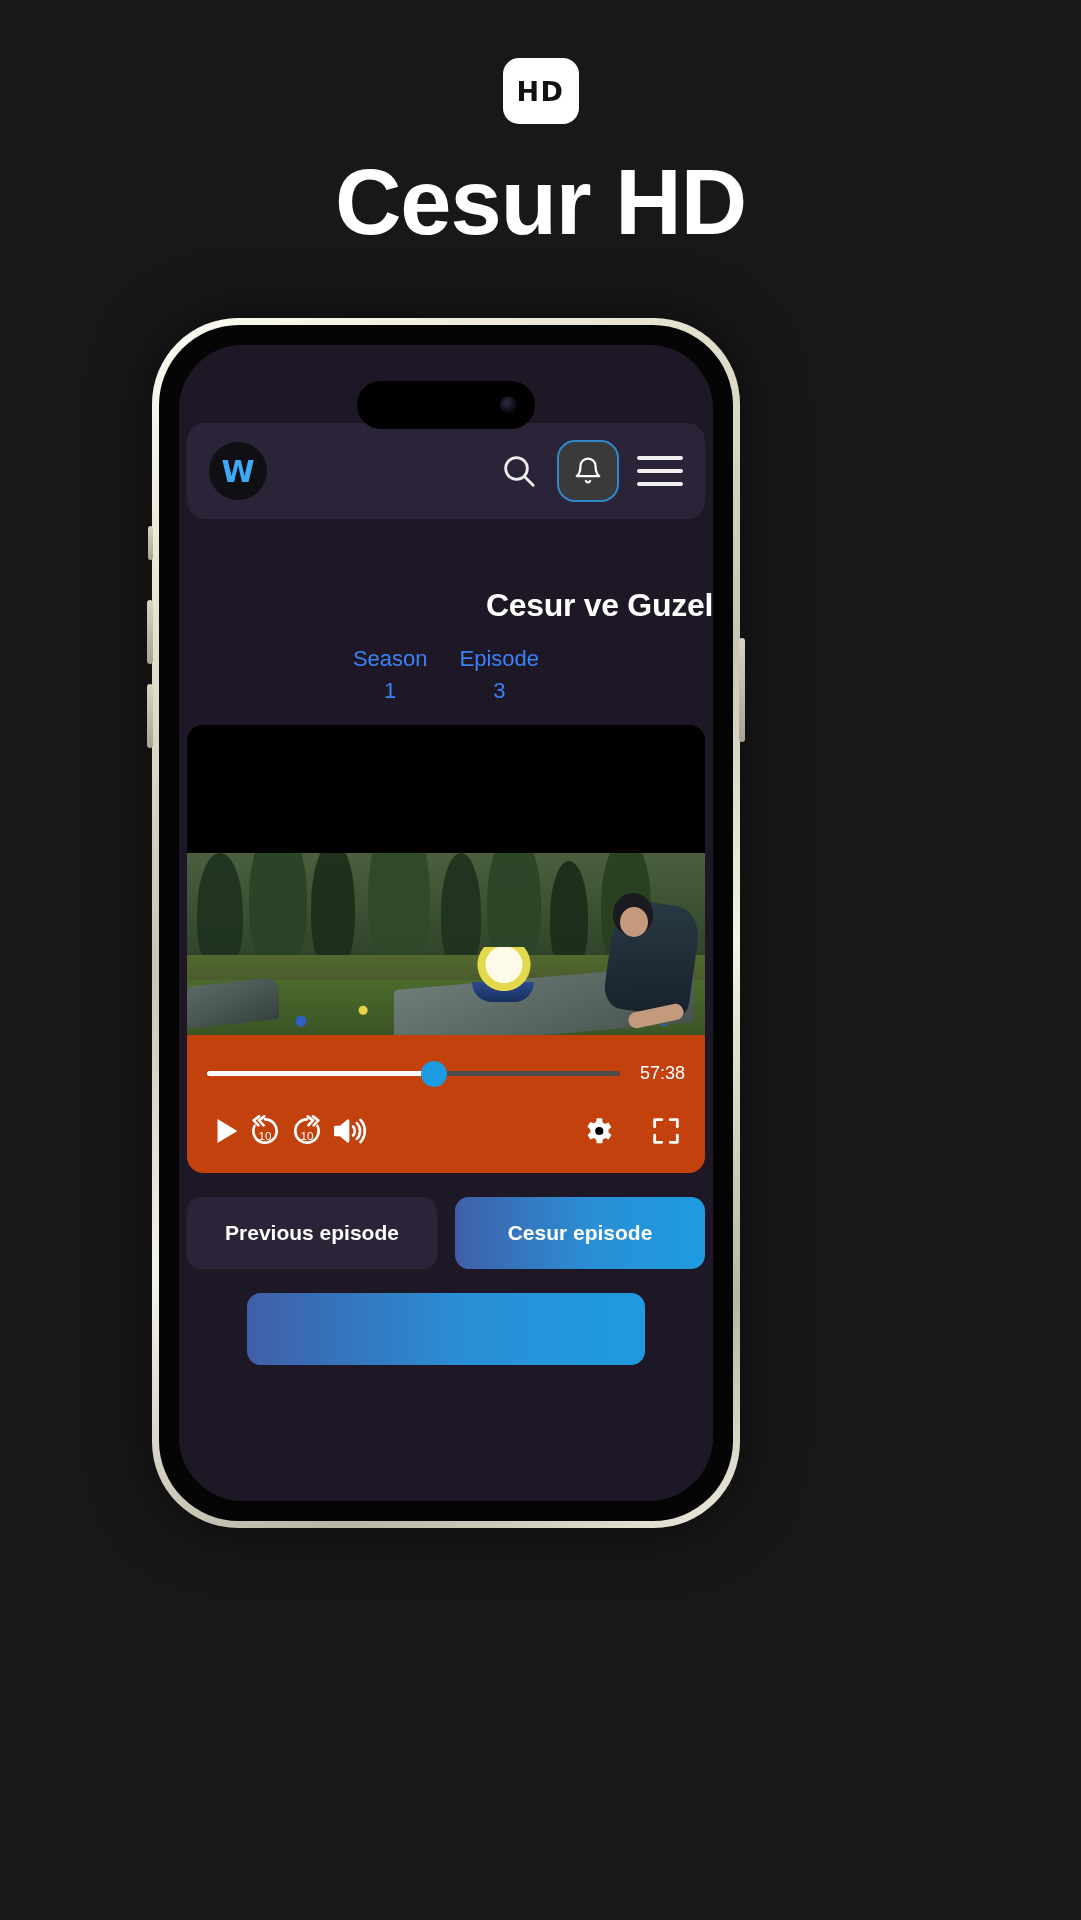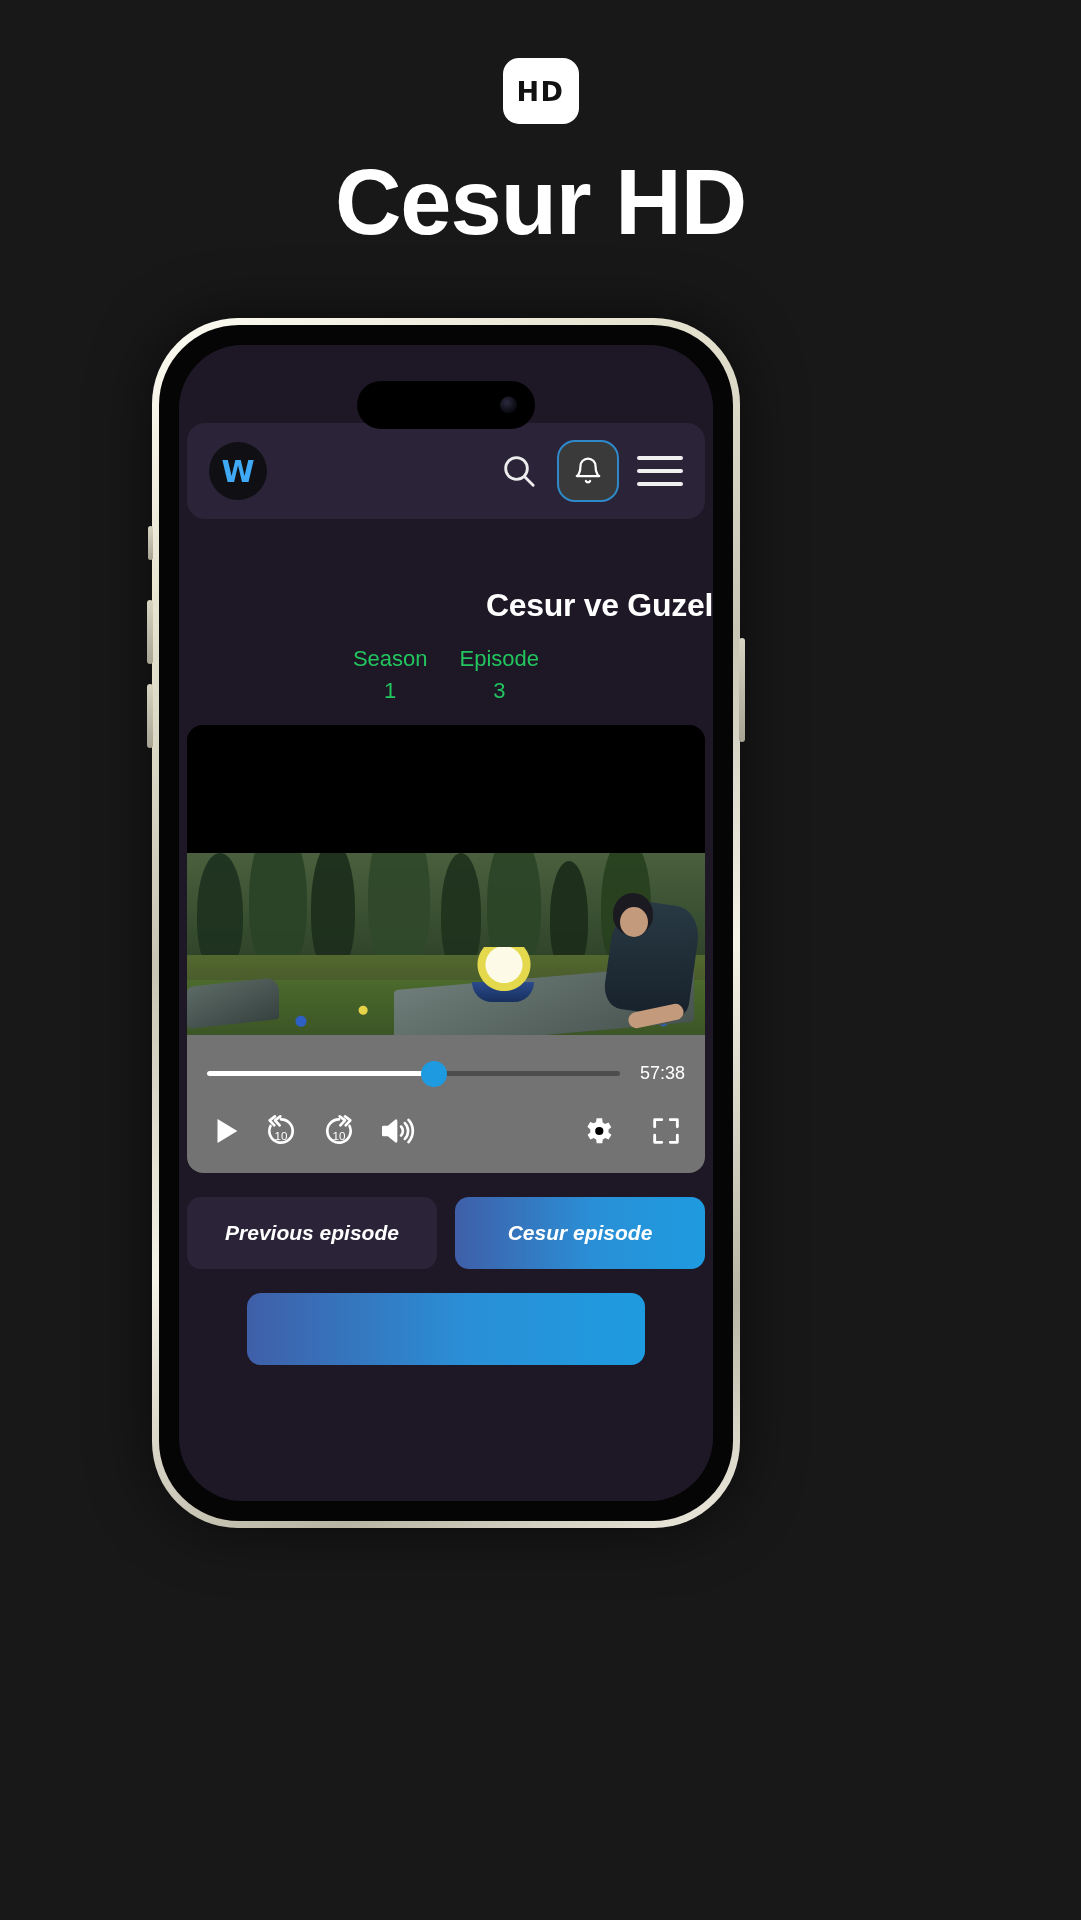--- a/index.html
+++ b/index.html
@@ -99,21 +99,21 @@
 
   .show-title {
     position: absolute; top: 242px; left: 0; right: 0;
     text-align: right; color: #fff; font-size: 32px; font-weight: 700;
     letter-spacing: -0.3px;
   }
   .se-row {
     position: absolute; top: 300px; left: 0; right: 0;
     display: flex; justify-content: center; gap: 32px;
   }
-  .se-col { text-align: center; color: #22c55e; font-size: 22px; line-height: 1.25; }
+  .se-col { text-align: center; color: #3b82f6; font-size: 22px; line-height: 1.25; }
   .se-col .se-val { display: block; margin-top: 4px; }
 
   
   .player {
     position: absolute; top: 380px; left: 8px; right: 8px;
     height: 448px; background: #000; border-radius: 16px; overflow: hidden;
   }
   .video-letterbox-top { height: 128px; background: #000; }
   .video-frame {
     position: relative; height: 182px; overflow: hidden;
@@ -175,46 +175,46 @@
   }
   .person-face {
     position: absolute; right: 11%; bottom: 54%; width: 28px; height: 30px;
     background: #c49a7c; border-radius: 50%;
   }
   .person-arm {
     position: absolute; right: 4%; bottom: 6%; width: 56px; height: 16px;
     background: #c49a7c; border-radius: 10px; transform: rotate(-12deg);
   }
 
-  .controls { position: absolute; left: 0; right: 0; bottom: 0; height: 138px; background: #737373; }
+  .controls { position: absolute; left: 0; right: 0; bottom: 0; height: 138px; background: #c2410c; }
   .progress-row { position: absolute; left: 0; right: 0; top: 28px; display: flex; align-items: center; padding: 0 20px; }
   .track { position: relative; flex: 1; height: 5px; background: #4d4d4d; border-radius: 3px; }
   .track-fill { position: absolute; left: 0; top: 0; bottom: 0; background: #ffffff; border-radius: 3px; }
   .thumb {
     position: absolute; top: 50%; width: 26px; height: 26px; margin-left: -13px;
     transform: translateY(-50%); background: #1e9be0; border-radius: 50%;
   }
   .time-label { color: #fff; font-size: 18px; margin-left: 20px; font-weight: 400; white-space: nowrap; }
 
   .buttons-row {
     position: absolute; left: 0; right: 0; bottom: 22px;
     display: flex; align-items: center; padding: 0 22px; gap: 18px;
   }
-  .buttons-left { display: flex; align-items: center; gap: 18px; }
+  .buttons-left { display: flex; align-items: center; gap: 2px; }
   .buttons-right { margin-left: auto; display: flex; align-items: center; gap: 34px; }
 
   
   .ep-row {
     position: absolute; left: 8px; right: 8px; top: 852px;
     display: flex; gap: 18px;
   }
   .ep-btn {
     flex: 1; height: 72px; border-radius: 14px;
     display: flex; align-items: center; justify-content: center;
-    color: #fff; font-size: 21px; font-weight: 700; cursor: pointer; font-style: italic;
+    color: #fff; font-size: 21px; font-weight: 700; cursor: pointer;
   }
   .ep-prev { background: #2b2438; }
   .ep-next { background: linear-gradient(90deg,#3f5fa8 0%,#2a8fd6 55%,#1e9be0 100%); }
 
   .ep-extra {
     position: absolute; left: 68px; right: 68px; top: 948px; height: 72px;
     border-radius: 14px;
     background: linear-gradient(90deg,#3f5fa8 0%,#2a8fd6 55%,#1e9be0 100%);
   }
 </style>

